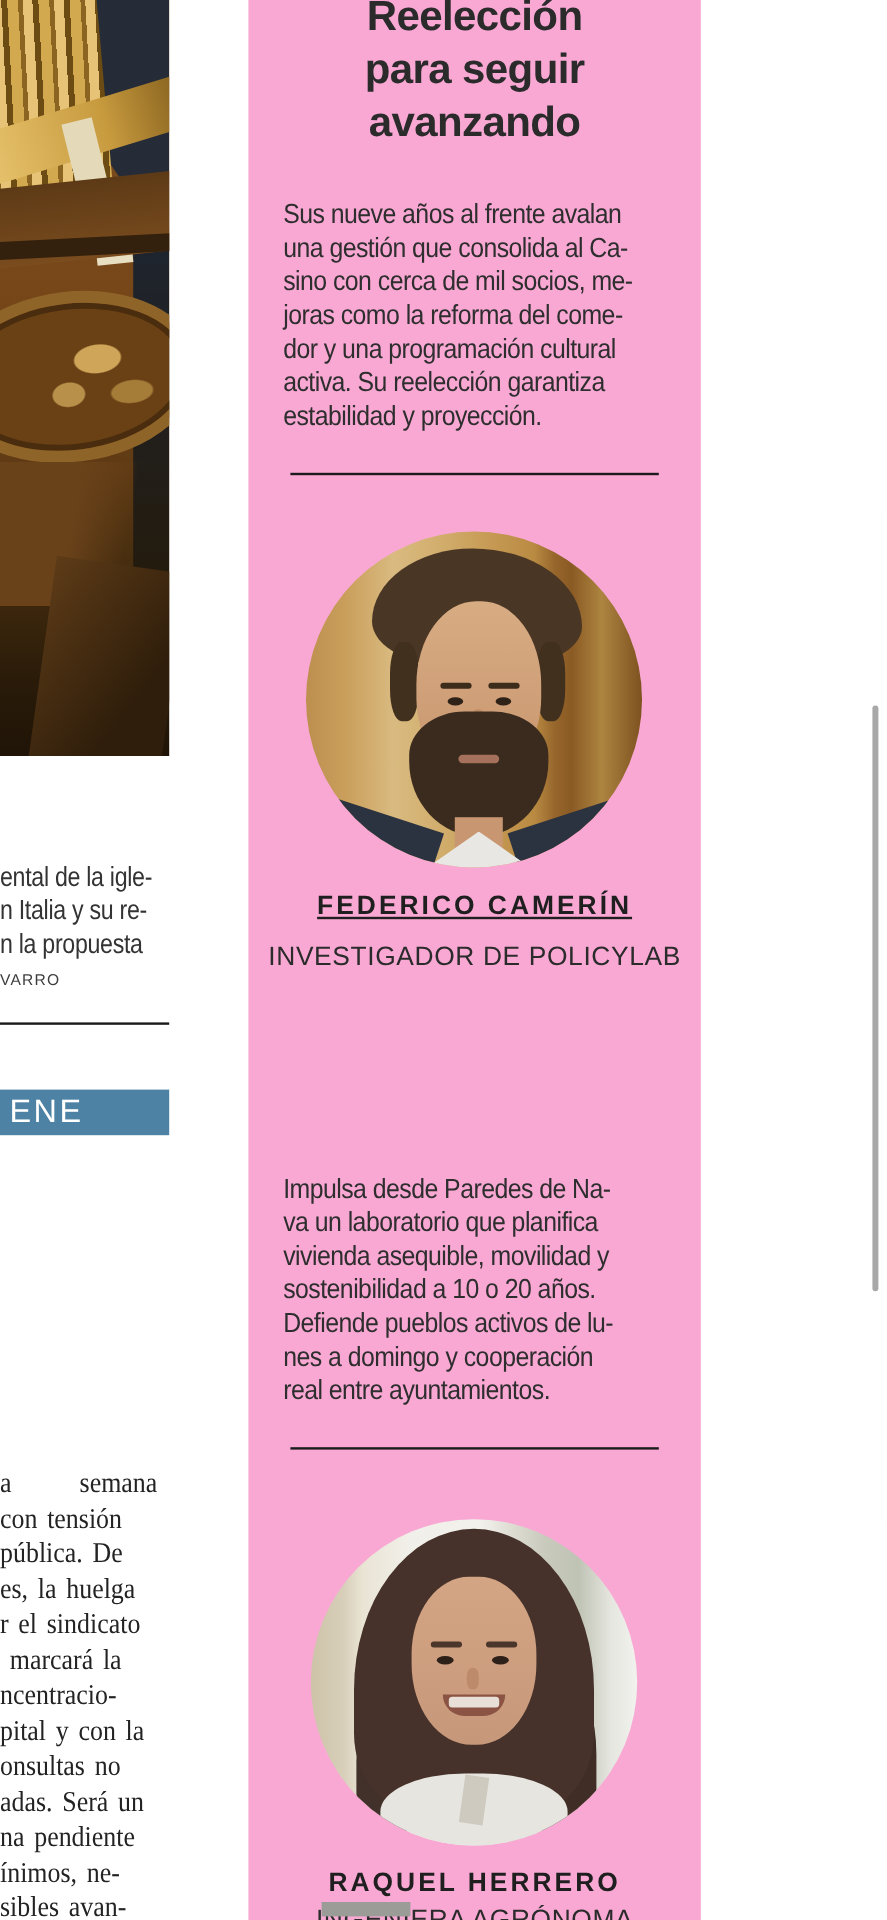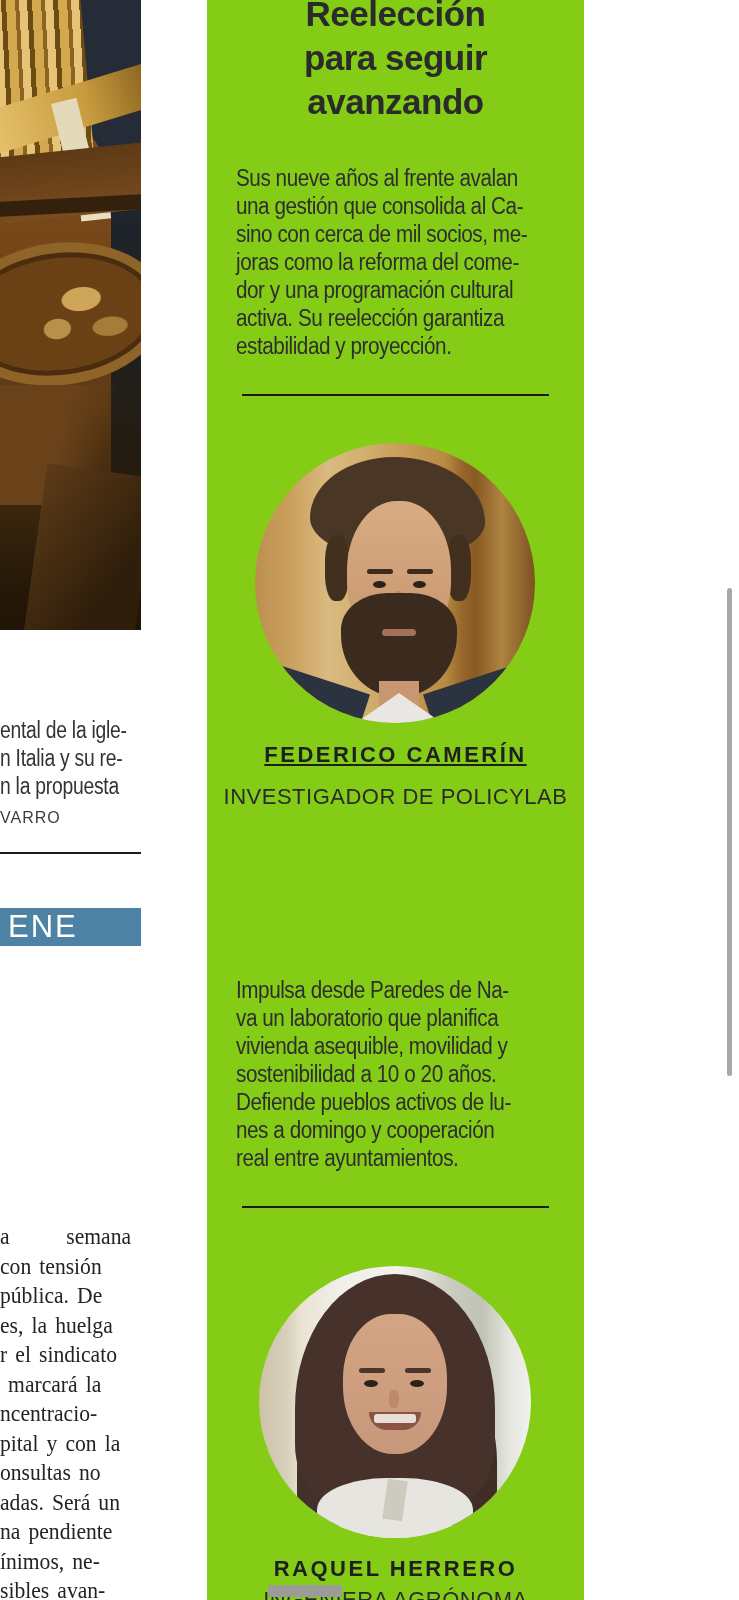--- a/index.html
+++ b/index.html
@@ -30,32 +30,32 @@
      background:radial-gradient(ellipse at 62% 40%,#cfa559 0 11%,rgba(0,0,0,0) 12%),
                 radial-gradient(ellipse at 48% 62%,#b8904a 0 9%,rgba(0,0,0,0) 10%),
                 radial-gradient(ellipse at 75% 65%,#a57c38 0 8%,rgba(0,0,0,0) 9%),#6a4015;}
   .art-wedge{position:absolute;left:-20px;top:385px;width:200px;height:120px;
      background:linear-gradient(100deg,#6a421a 40%,rgba(0,0,0,0) 62%);}
   .art-floor{position:absolute;left:35px;top:470px;width:110px;height:170px;
      background:linear-gradient(120deg,#5d3b17,#2f1e0b 70%);transform:rotate(8deg);}
 
   .caption{position:absolute;left:0;top:716px;width:190px;font-size:23px;line-height:28px;color:#333;
      letter-spacing:-0.3px;transform:scaleX(0.84);transform-origin:left top;}
-  .byline{position:absolute;left:0;top:809px;font-size:16px;letter-spacing:1px;color:#3d3d3d;}
+  .byline{position:absolute;left:0;top:809px;font-size:13px;letter-spacing:1px;color:#3d3d3d;}
   .rule-left{position:absolute;left:0;top:852px;width:141px;height:2px;background:#1a1a1a;}
   .banner{position:absolute;left:0;top:908px;width:141px;height:38px;background:#4e82a5;color:#ffffff;
-     font-size:31px;line-height:37px;padding-left:8px;letter-spacing:2px;box-sizing:border-box;}
+     font-size:27px;line-height:37px;padding-left:8px;letter-spacing:2px;box-sizing:border-box;}
   .left-headline{position:absolute;left:0;top:1002px;font-family:"Liberation Serif",serif;font-weight:700;
      font-size:41px;line-height:48px;color:#151515;letter-spacing:-0.5px;width:190px;}
   .left-body{position:absolute;left:0;top:1222px;width:190px;font-family:"Liberation Serif",serif;
      font-size:24px;line-height:29.5px;color:#232323;white-space:pre;word-spacing:3px;
      transform:scaleX(0.9);transform-origin:left top;}
 
   
-  .col{position:absolute;left:207px;top:0;width:377px;height:1600px;background:#84cc16;overflow:hidden;}
+  .col{position:absolute;left:207px;top:0;width:377px;height:1600px;background:#f9a8d4;overflow:hidden;}
   .h1{position:absolute;top:-8px;left:0;width:100%;text-align:center;font-weight:700;font-size:35px;
      line-height:44px;color:#2b2b2b;letter-spacing:-0.5px;}
   .para{position:absolute;left:29px;width:356px;font-size:23px;line-height:28px;color:#2e2e2e;
      letter-spacing:-0.5px;transform:scaleX(0.9);transform-origin:left top;}
   .para1{top:164px;}
   .para2{top:976px;}
   .divider{position:absolute;left:35px;width:307px;height:2px;background:#1b1b1b;}
   .div1{top:394px;} .div2{top:1206px;}
   .pname{position:absolute;width:100%;text-align:center;font-weight:700;font-size:22px;
      letter-spacing:2.5px;color:#1f1f1f;}

